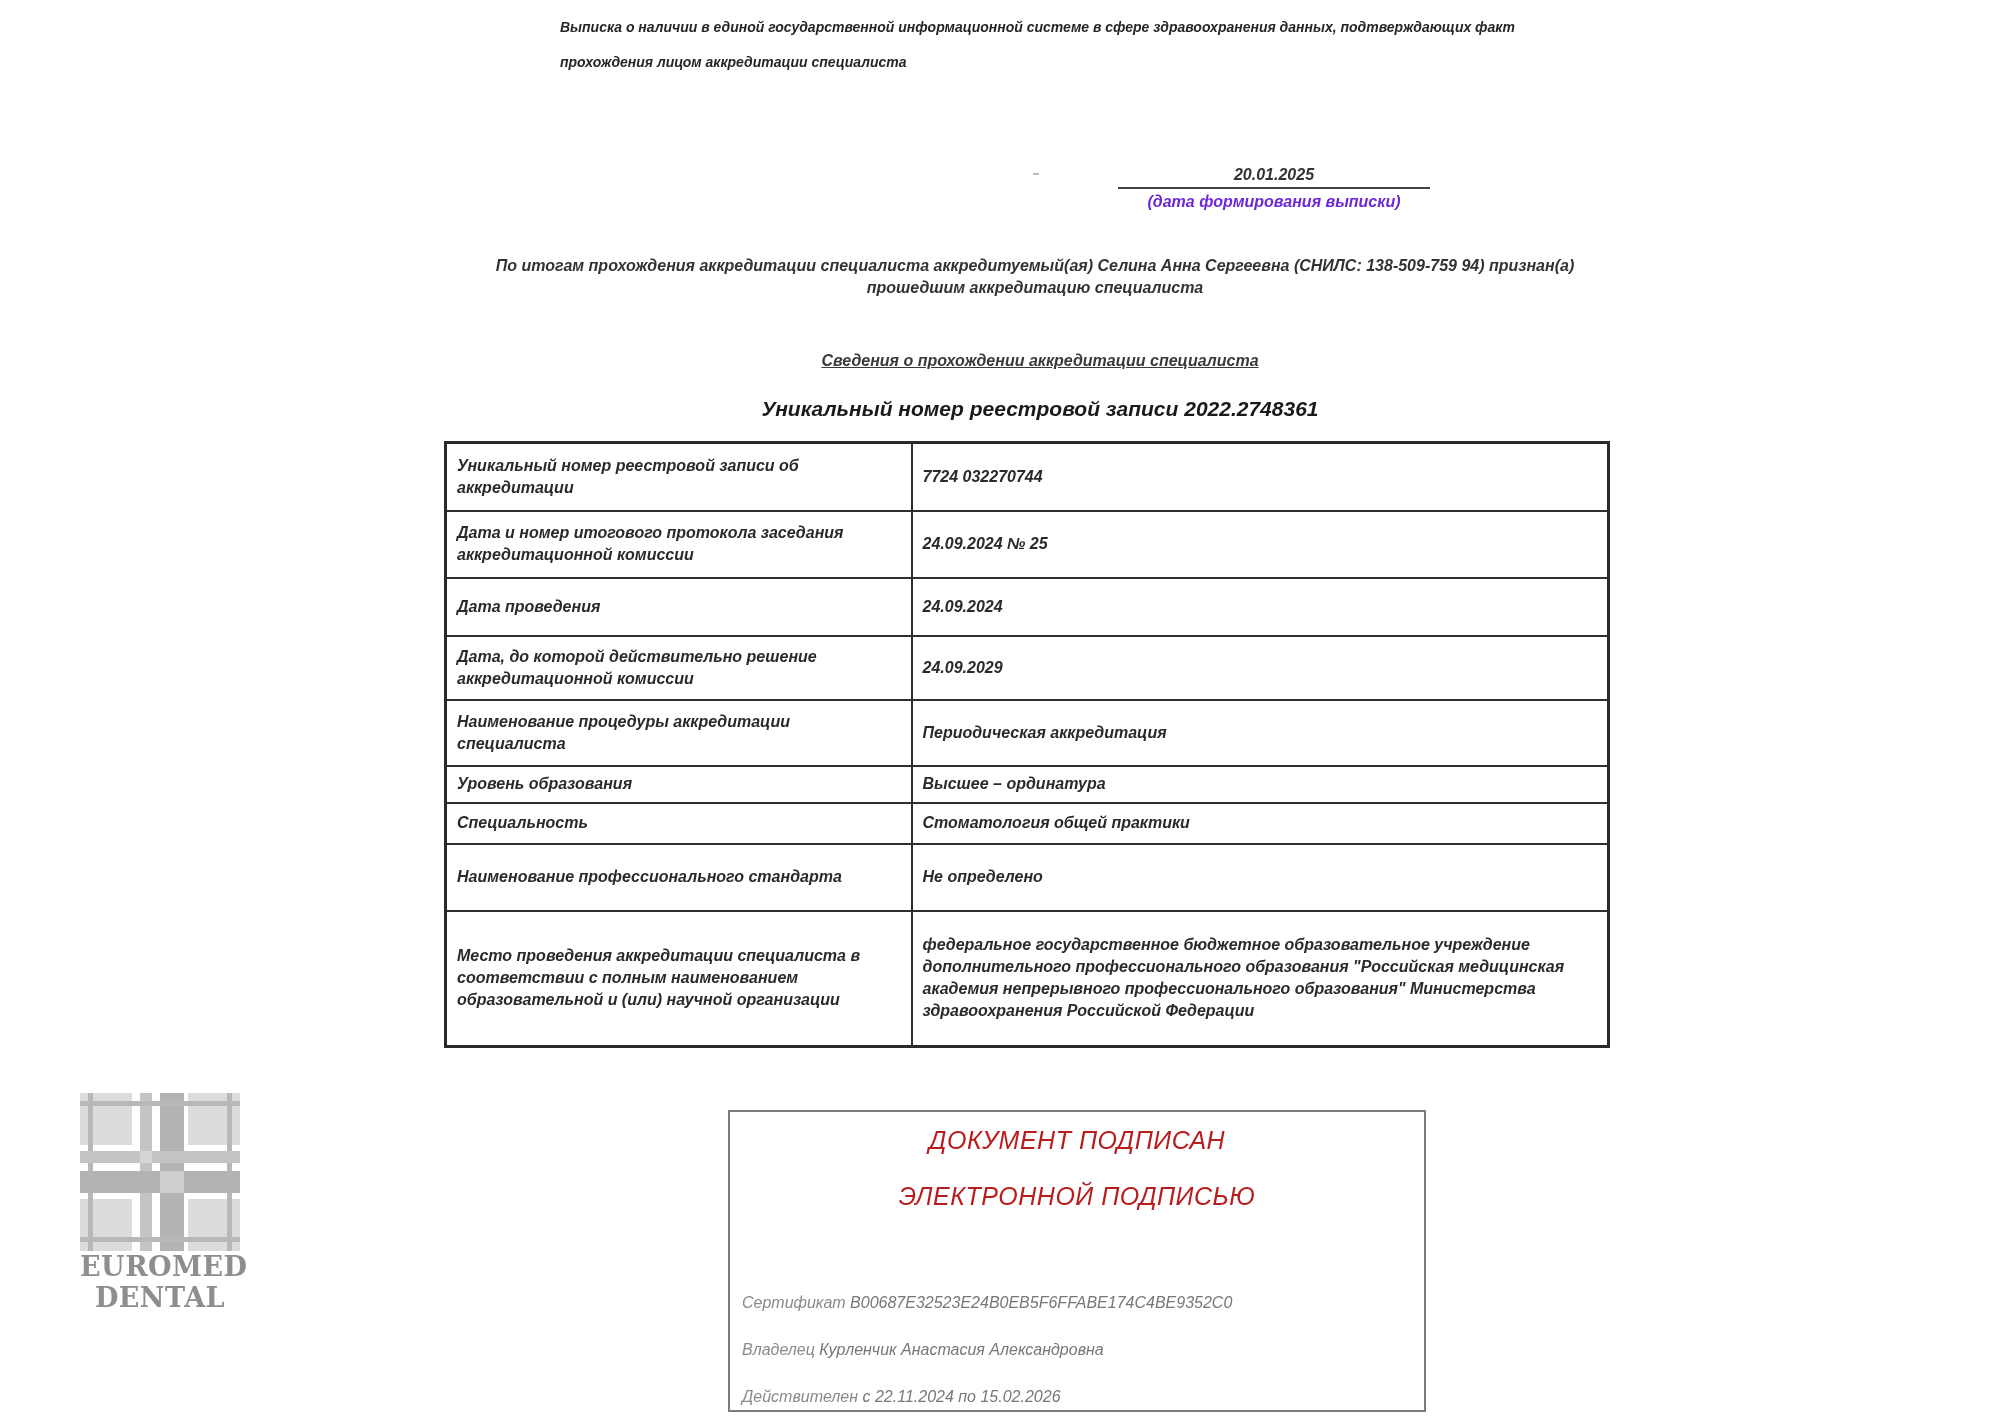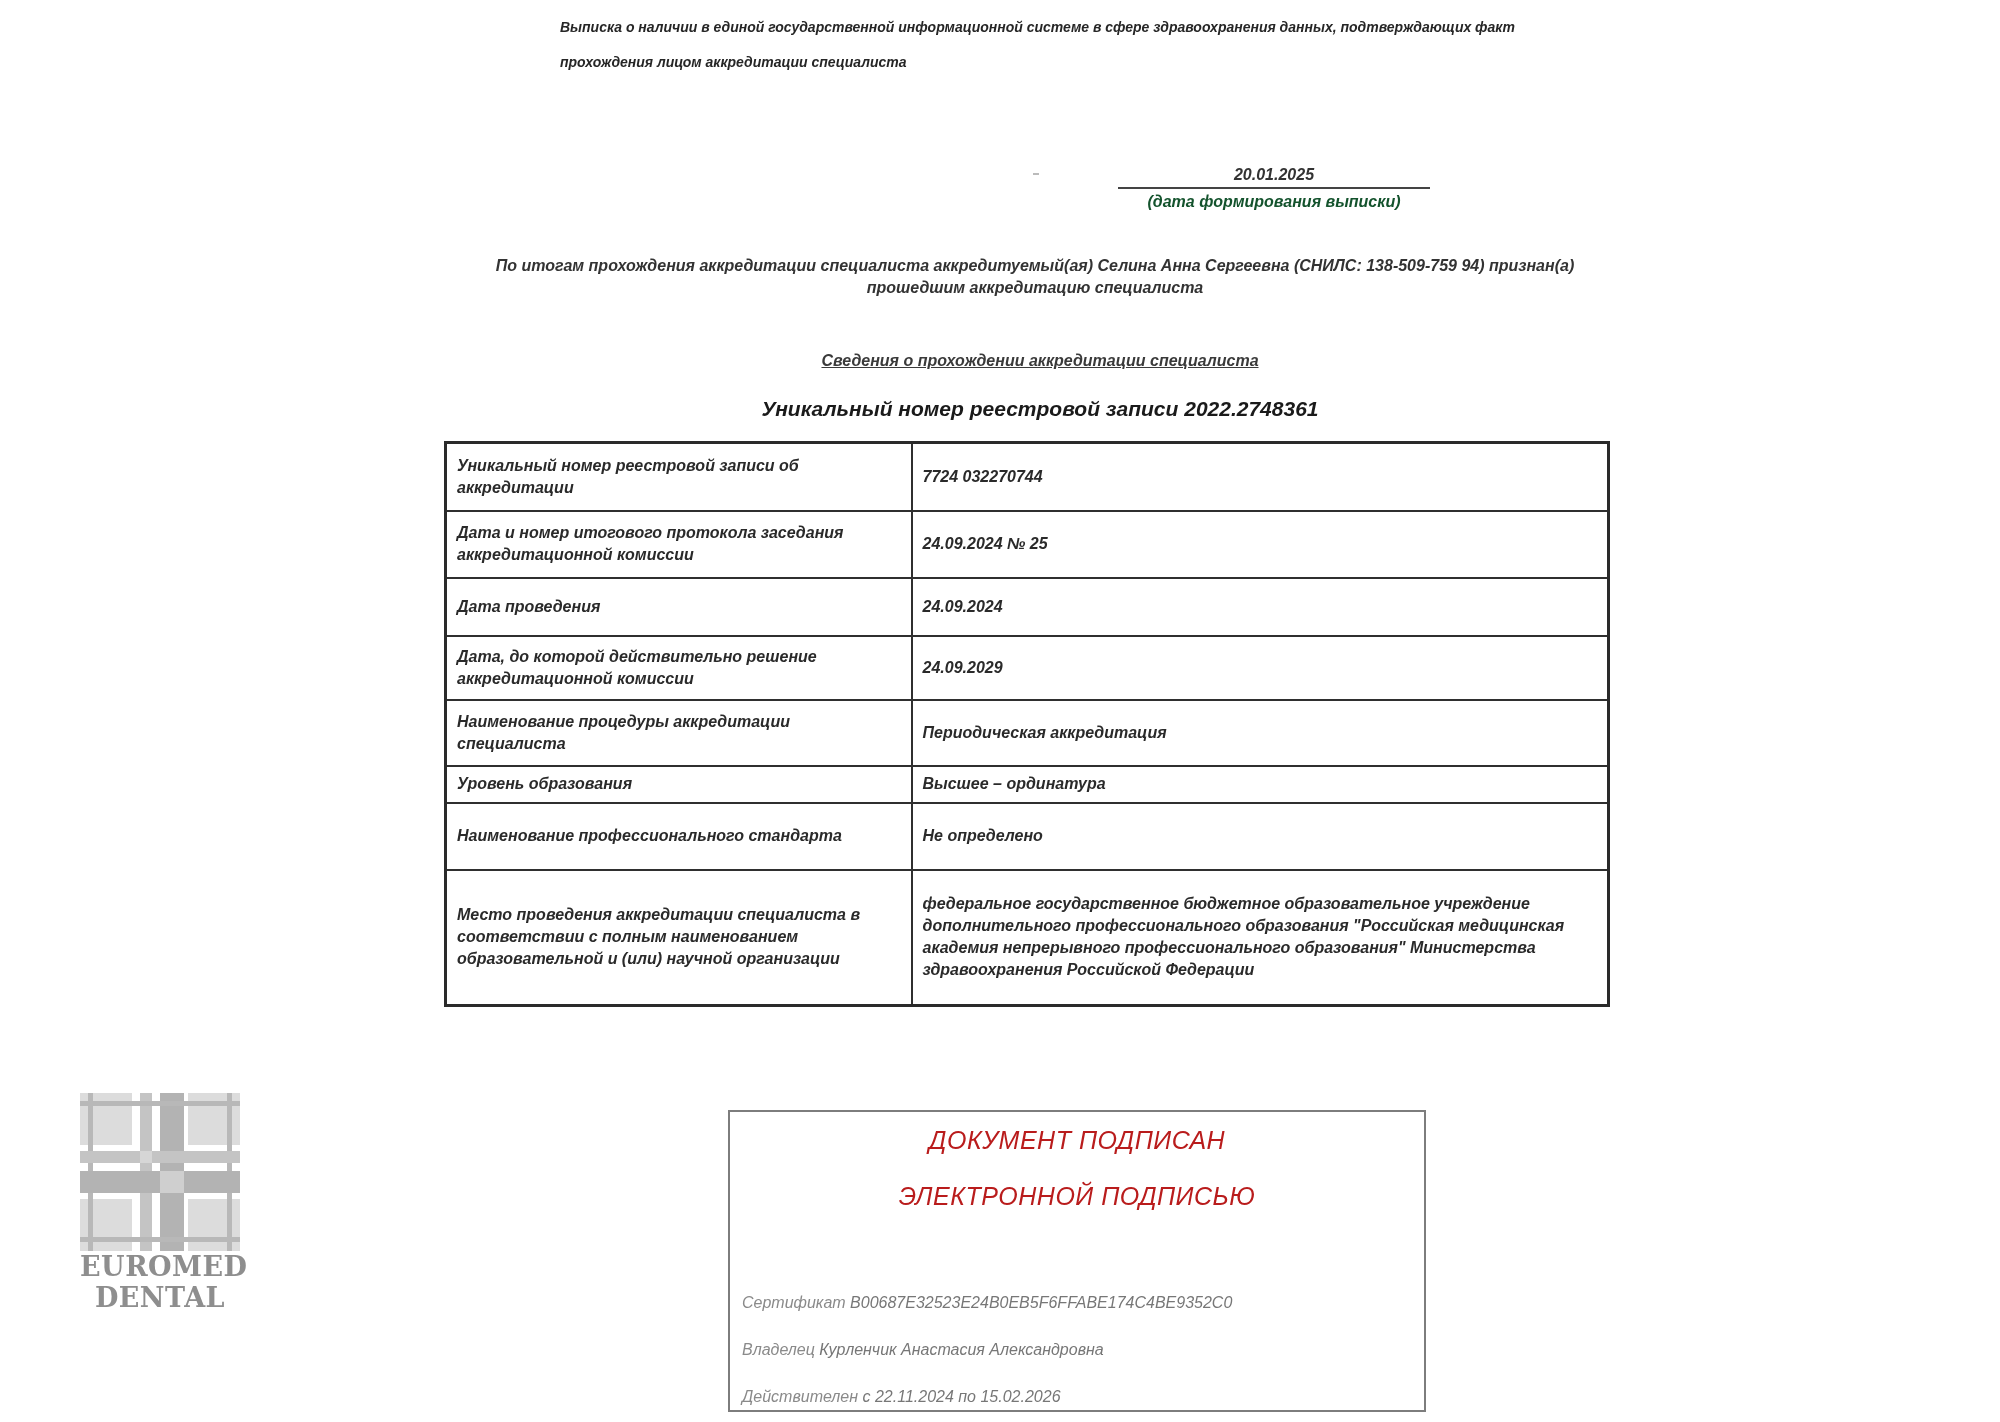--- a/index.html
+++ b/index.html
@@ -12,21 +12,21 @@
     left: 560px; top: 10px; width: 980px;
     text-align: left; font-weight: bold; font-style: italic;
     font-size: 14px; line-height: 35px; color: #262626;
   }
 
   .date-block { left: 1118px; top: 165px; width: 312px; text-align: center; }
   .date-value {
     font-weight: bold; font-style: italic; font-size: 16px; color: #333;
     border-bottom: 2px solid #444; padding-bottom: 2px; line-height: 20px;
   }
-  .date-caption { font-style: italic; font-weight: bold; font-size: 16px; color: #14532d; line-height: 22px; margin-top: 2px; }
+  .date-caption { font-style: italic; font-weight: bold; font-size: 16px; color: #6d28d9; line-height: 22px; margin-top: 2px; }
   .stray-dash { left: 1033px; top: 173px; width: 6px; height: 2px; background: #bbb; }
 
   .intro {
     left: 455px; top: 255px; width: 1160px; text-align: center;
     font-style: italic; font-weight: bold; font-size: 16px; line-height: 22px; color: #333;
   }
 
   .section-heading {
     left: 700px; top: 352px; width: 680px; text-align: center;
     font-style: italic; font-weight: bold; font-size: 16px; text-decoration: underline; color: #3a3a3a;
@@ -103,20 +103,24 @@
       <td class="value">24.09.2029</td>
     </tr>
     <tr style="height:66px">
       <td class="label">Наименование процедуры аккредитации специалиста</td>
       <td class="value">Периодическая аккредитация</td>
     </tr>
     <tr style="height:37px">
       <td class="label">Уровень образования</td>
       <td class="value">Высшее – ординатура</td>
     </tr>
+    <tr style="height:41px">
+      <td class="label">Специальность</td>
+      <td class="value">Стоматология общей практики</td>
+    </tr>
     <tr style="height:67px">
       <td class="label">Наименование профессионального стандарта</td>
       <td class="value">Не определено</td>
     </tr>
     <tr style="height:136px">
       <td class="label">Место проведения аккредитации специалиста в соответствии с полным наименованием образовательной и (или) научной организации</td>
       <td class="value">федеральное государственное бюджетное образовательное учреждение дополнительного профессионального образования "Российская медицинская академия непрерывного профессионального образования" Министерства здравоохранения Российской Федерации</td>
     </tr>
   </tbody>
 </table>

